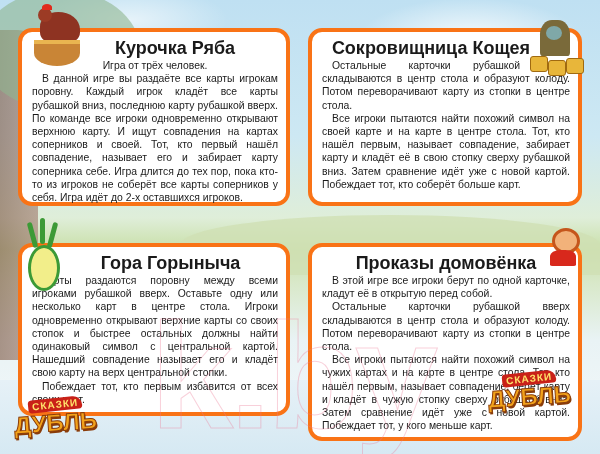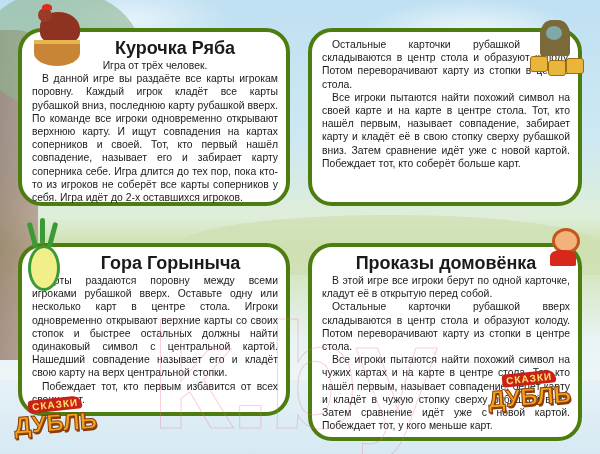--- a/index.html
+++ b/index.html
@@ -12,21 +12,21 @@
       linear-gradient(180deg, #bfe0f2 0%, #cde8f3 30%, #dfeed9 48%, #c9dfa8 55%, #d8e8c8 62%, #e9f3f5 75%, #f4f8fa 100%);
   }
   .tree { position:absolute; left:0; top:30px; width:38px; height:330px;
     background:linear-gradient(90deg,#8a6a58,#a7877a); opacity:0.7; border-radius:0 20px 0 0; }
   .foliage { position:absolute; left:-20px; top:-10px; width:160px; height:120px;
     background:#8fb58f; border-radius:50%; opacity:0.6; }
   .hill { position:absolute; left:180px; top:215px; width:420px; height:60px;
     background:#cfe0b4; border-radius:50% 50% 0 0; opacity:0.8; }
   .snow { position:absolute; left:0; top:380px; width:600px; height:74px;
     background:linear-gradient(180deg,#e6f1f7,#d6e9f3); }
-  .card { position:absolute; background:#fff; border:4px solid #4d7c0f; border-radius:24px;
+  .card { position:absolute; background:#fff; border:4px solid #f97316; border-radius:14px;
     box-sizing:border-box; padding:6px 8px 4px 10px; color:#1a1a1a; }
   .card h2 { margin:0; text-align:center; font-size:18px; font-weight:bold; line-height:21px; color:#1a1a1a; }
   .card p { margin:0; font-size:10.4px; line-height:13.2px; text-align:justify; }
   .card p.indent { text-indent:10px; }
   .card p.center { text-align:center; }
   #card1 { left:18px; top:28px; width:272px; height:178px; }
   #card2 { left:308px; top:28px; width:274px; height:178px; }
   #card3 { left:18px; top:243px; width:272px; height:173px; }
   #card4 { left:308px; top:243px; width:274px; height:198px; }
   #card1 h2 { padding-left:40px; }
@@ -62,20 +62,21 @@
   <div class="snow"></div>
 </div>
 
 <div class="card" id="card1">
   <h2>Курочка Ряба</h2>
   <p class="center">Игра от трёх человек.</p>
   <p class="indent">В данной игре вы раздаёте все карты игрокам поровну. Каждый игрок кладёт все карты рубашкой вниз, последнюю карту рубашкой вверх. По команде все игроки одновременно открывают верхнюю карту. И ищут совпадения на картах соперников и своей. Тот, кто первый нашёл совпадение, называет его и забирает карту соперника себе. Игра длится до тех пор, пока кто-то из игроков не соберёт все карты соперников у себя. Игра идёт до 2-х оставшихся игроков.</p>
 </div>
 
 <div class="card" id="card2">
+  <h2>Сокровищница Кощея</h2>
   <p class="indent">Остальные карточки рубашкой вверх складываются в центр стола и образуют колоду. Потом переворачивают карту из стопки в центре стола.</p>
   <p class="indent">Все игроки пытаются найти похожий символ на своей карте и на карте в центре стола. Тот, кто нашёл первым, называет совпадение, забирает карту и кладёт её в свою стопку сверху рубашкой вниз. Затем сравнение идёт уже с новой картой. Побеждает тот, кто соберёт больше карт.</p>
 </div>
 
 <div class="card" id="card3">
   <h2>Гора Горыныча</h2>
   <p class="indent">Карты раздаются поровну между всеми игроками рубашкой вверх. Оставьте одну или несколько карт в центре стола. Игроки одновременно открывают верхние карты со своих стопок и быстрее остальных должны найти одинаковый символ с центральной картой. Нашедший совпадение называет его и кладёт свою карту на верх центральной стопки.</p>
   <p class="indent">Побеждает тот, кто первым избавится от всех своих карт.</p>
 </div>
 

